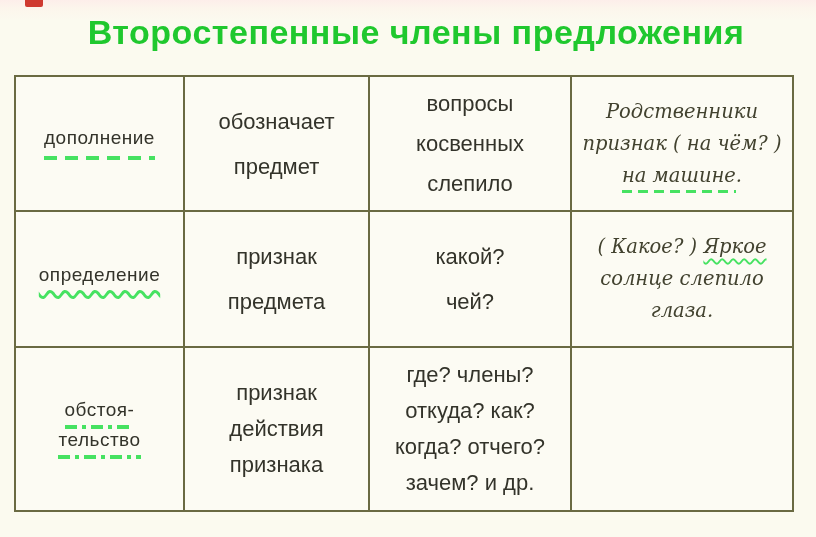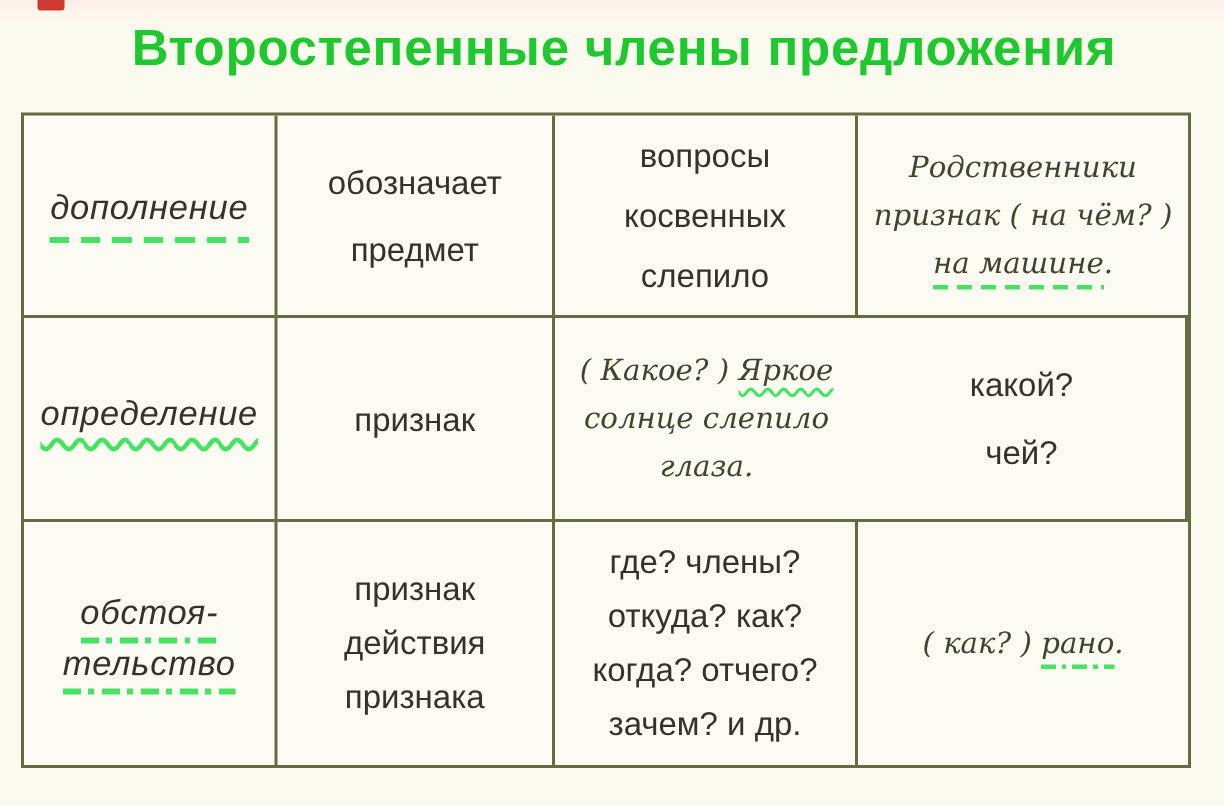--- a/index.html
+++ b/index.html
@@ -40,23 +40,23 @@
     border-right:2px solid var(--b);
     border-bottom:2px solid var(--b);
     text-align:center;
     overflow:hidden;
   }
   .cell.last-col{border-right:none;align-items:center;}
   .cell.last-row{border-bottom:none;}
 
   
   .term{
-    font-size:23px;color:var(--ink);
+    font-size:19px;color:var(--ink);
     letter-spacing:0.5px;
-    display:inline-block;line-height:1.15;font-style:italic;
+    display:inline-block;line-height:1.15;
   }
   .term-line{display:inline-block;}
 
   
   .line{
     font-size:22px;color:var(--ink);
     line-height:40px;white-space:nowrap;
   }
   .tight .line{line-height:36px;}
   .roomy .line{line-height:45px;}
@@ -136,53 +136,51 @@
     <div class="ex-line">
       <span class="u-dash-ex">на машине</span><span>.</span>
     </div>
   </div>
 
   <div class="cell">
     <span class="term u-wavy-term">определение</span>
   </div>
   <div class="cell roomy">
     <div class="line">признак</div>
+    <div class="line">предмета</div>
+  </div>
+  <div class="cell roomy">
+    <div class="line">какой?</div>
+    <div class="line">чей?</div>
   </div>
   <div class="cell last-col">
     <div class="ex-line">
       <span>( Какое? ) </span><span class="u-wavy-ex">Яркое</span>
     </div>
     <div class="ex-line">
       <span>солнце слепило</span>
     </div>
     <div class="ex-line">
       <span>глаза.</span>
     </div>
-  </div>
-  <div class="cell roomy">
-    <div class="line">какой?</div>
-    <div class="line">чей?</div>
   </div>
 
   <div class="cell last-row">
     <span class="term">
       <span class="term-line u-dashdot-term">обстоя-</span><br>
       <span class="term-line u-dashdot-term">тельство</span>
     </span>
   </div>
   <div class="cell tight last-row">
     <div class="line">признак</div>
     <div class="line">действия</div>
     <div class="line">признака</div>
   </div>
   <div class="cell tight last-row">
     <div class="line">где? члены?</div>
     <div class="line">откуда? как?</div>
     <div class="line">когда? отчего?</div>
     <div class="line">зачем? и др.</div>
   </div>
   <div class="cell last-col last-row">
-    <div class="ex-line">
-      <span>( как? ) </span><span class="u-dashdot-ex">рано</span><span>.</span>
-    </div>
   </div>
 
 </div>
 
 </body></html>

